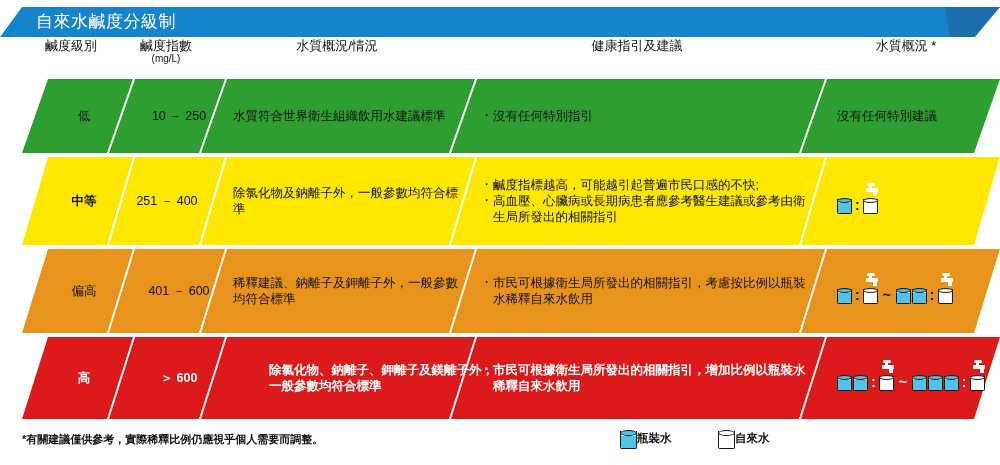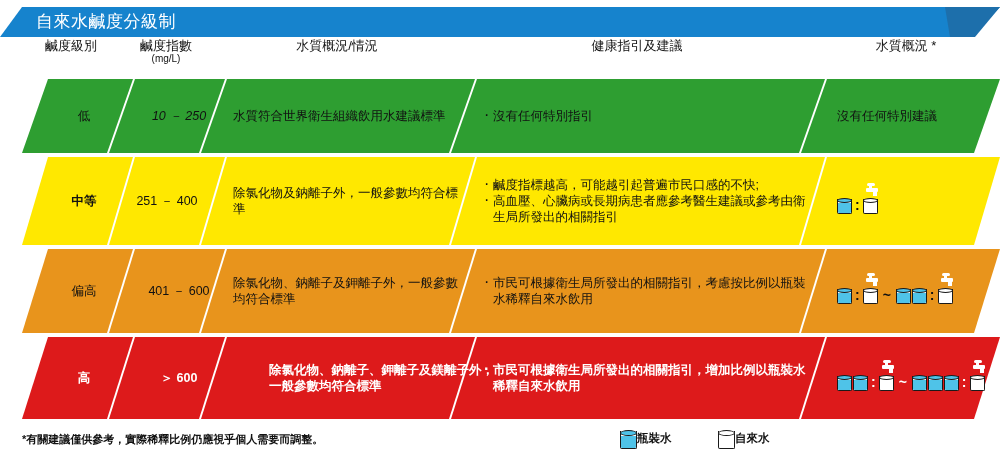--- a/index.html
+++ b/index.html
@@ -127,21 +127,21 @@
   <div id="rows-host">
       <div class="row green" style="top: 79px; height: 74px;">
         <div class="row-bg" style="background: rgb(46, 158, 49); clip-path: polygon(48px 0px, 1000px 0px, 974px 74px, 22px 74px);"></div>
         <div class="divider" style="left: 120px; transform: skewX(-19.36deg);"></div>
         <div class="divider" style="left: 212px; transform: skewX(-19.36deg);"></div>
         <div class="divider" style="left: 462px; transform: skewX(-19.36deg);"></div>
         <div class="divider" style="left: 812px; transform: skewX(-19.36deg);"></div>
         <div class="cell center" style="left: 35px; width: 98px;">
           <span style="width: 100%;">低</span>
         </div>
-        <div class="cell center" style="left: 133px; width: 92px; font-style: italic;">
+        <div class="cell center" style="left: 133px; width: 92px;">
           <span style="width: 100%;">10 － 250</span>
         </div>
         <div class="cell left" style="left: 233px; width: 234px;">
           <span>水質符合世界衛生組織飲用水建議標準</span>
         </div>
         <div class="cell left" style="left: 837px; width: 164px;">
           <span>沒有任何特別建議</span>
         </div>
         <div class="cell left" style="left: 483px; width: 334px;">
           <ul class="bullets">
@@ -198,21 +198,21 @@
         <div class="divider" style="left: 212px; transform: skewX(-17.2deg);"></div>
         <div class="divider" style="left: 462px; transform: skewX(-17.2deg);"></div>
         <div class="divider" style="left: 812px; transform: skewX(-17.2deg);"></div>
         <div class="cell center" style="left: 35px; width: 98px;">
           <span style="width: 100%;">偏高</span>
         </div>
         <div class="cell center" style="left: 133px; width: 92px;">
           <span style="width: 100%;">401 － 600</span>
         </div>
         <div class="cell left" style="left: 233px; width: 234px;">
-          <span>除氯化物、鈉離子及鉀離子外，一般參數均符合標準</span>
+          <span>稀釋建議、鈉離子及鉀離子外，一般參數均符合標準</span>
         </div>
         <div class="cell left" style="left: 483px; width: 334px;">
           <ul class="bullets">
             <li>市民可根據衛生局所發出的相關指引，考慮按比例以瓶裝水稀釋自來水飲用</li>
           </ul>
         </div>
         <div class="cell left" style="left: 837px; width: 164px;">
           <div class="icon-group" style="margin-top: 8px;">
             <span class="cup blue">
               <span class="body">

